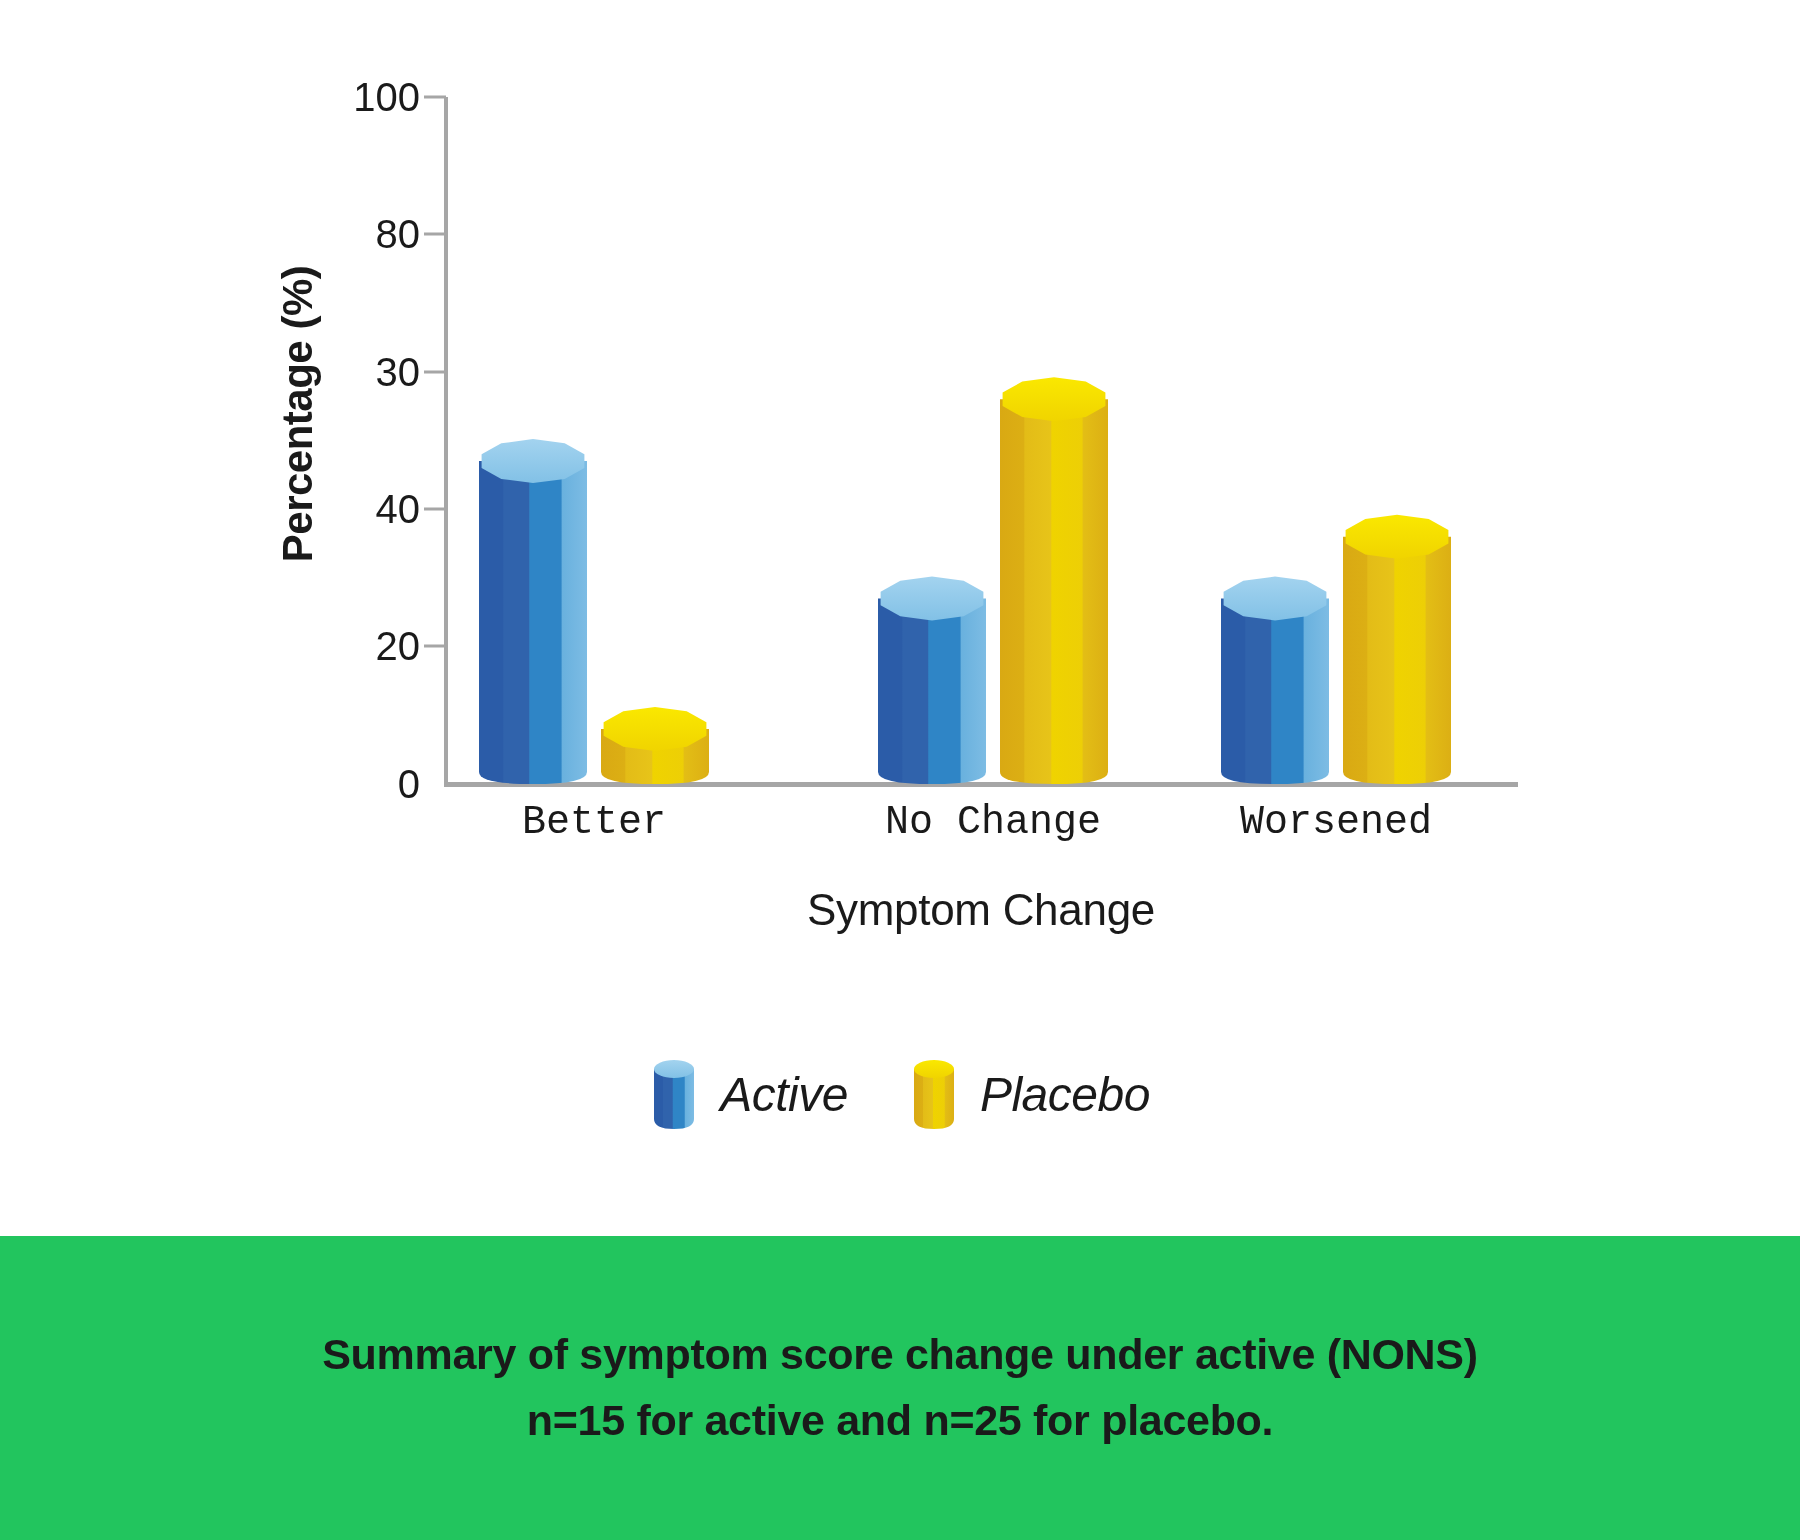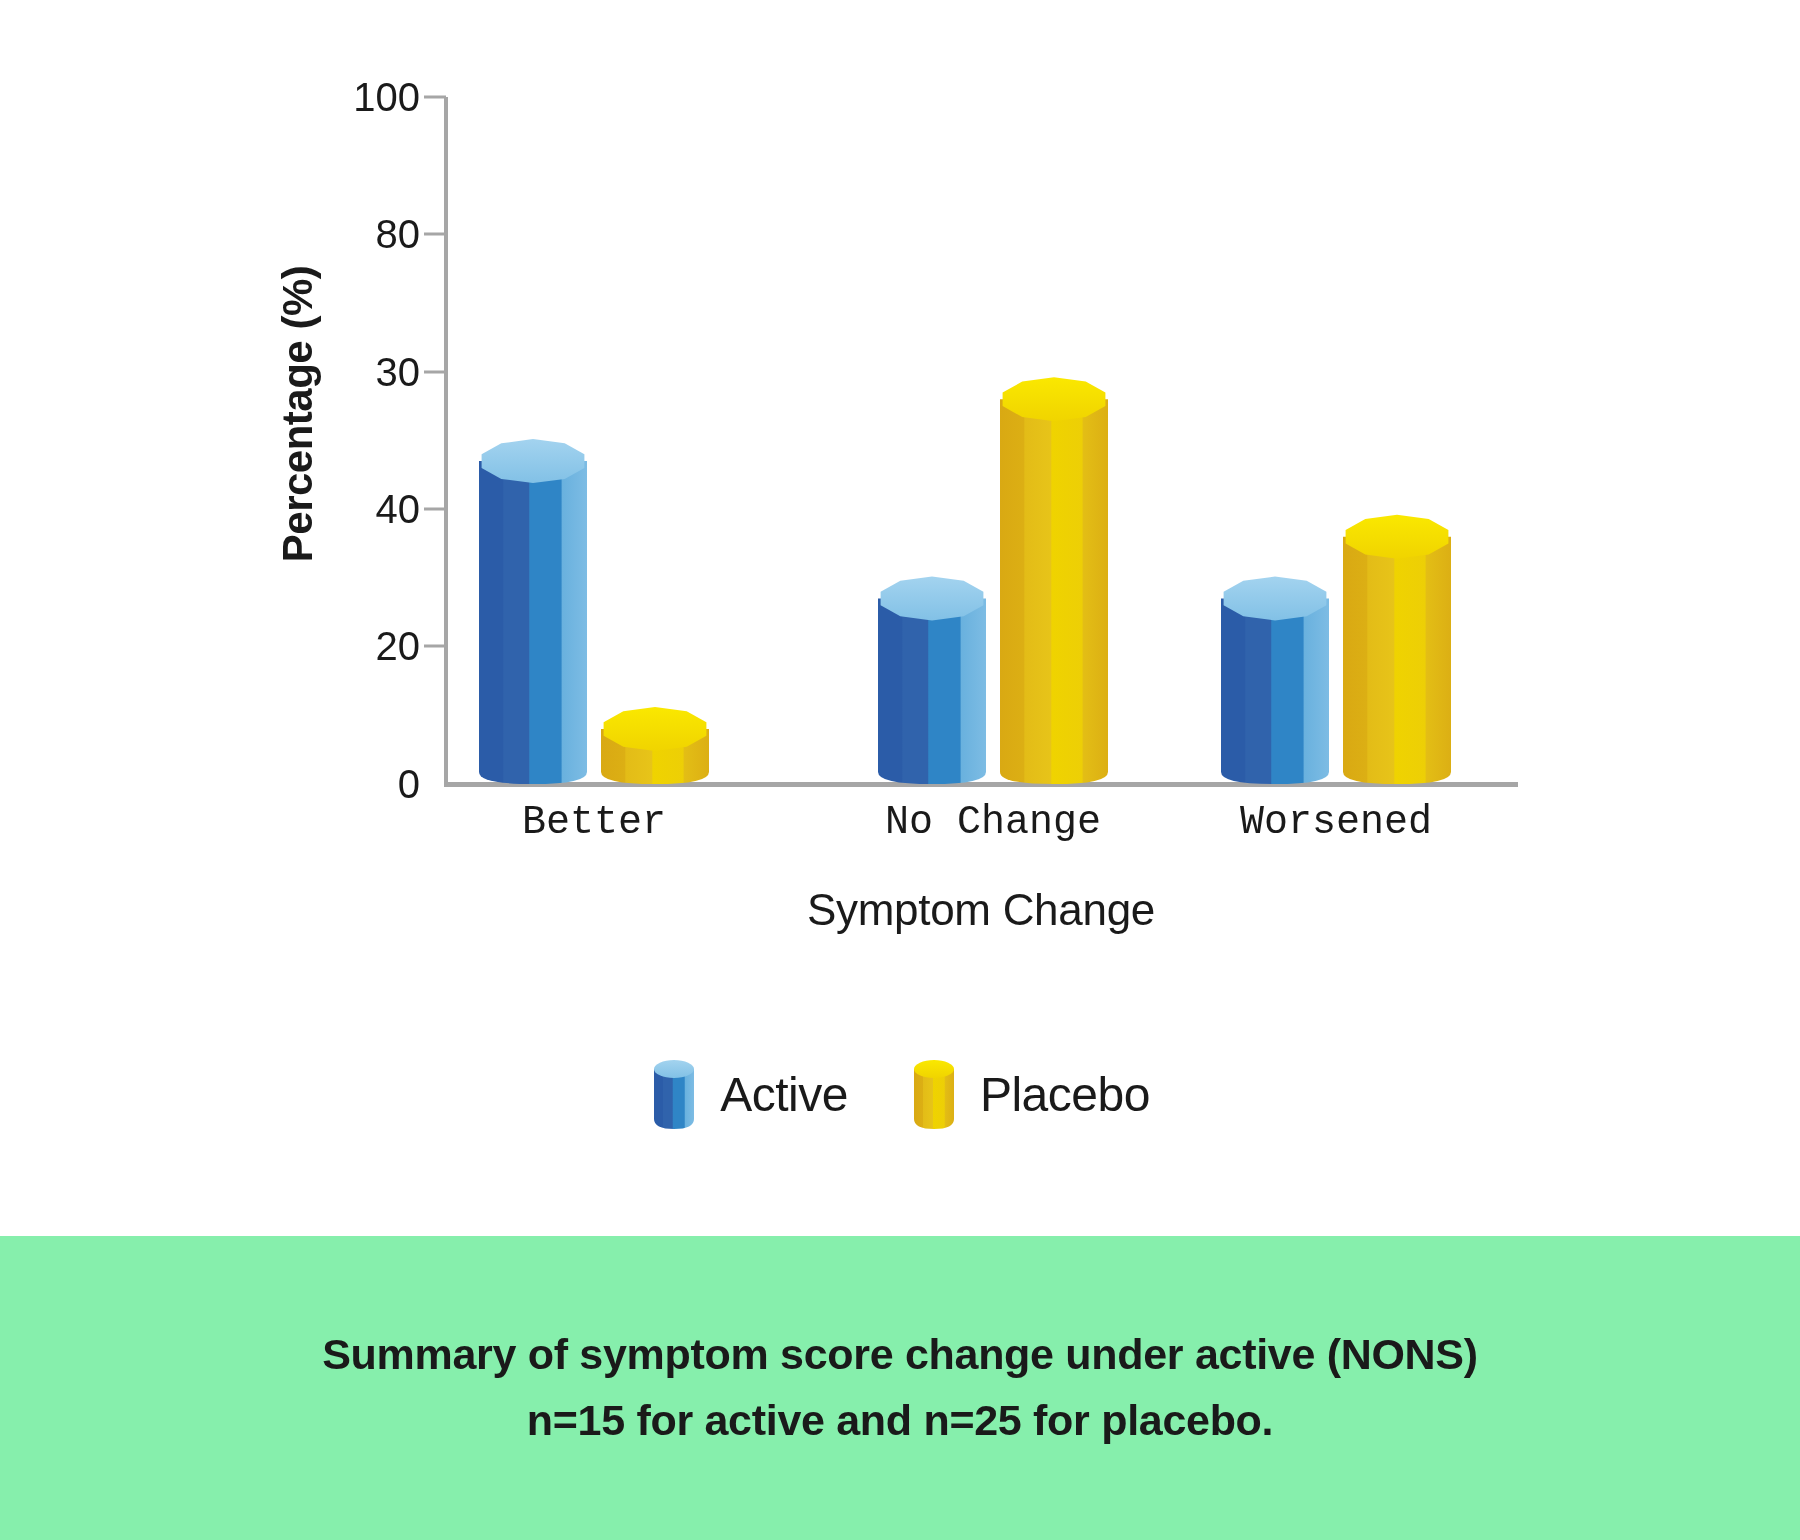--- a/index.html
+++ b/index.html
@@ -128,41 +128,42 @@
   
   #legend {
     position: absolute;
     left: 0;
     top: 1055px;
     width: 1800px;
     display: flex;
     justify-content: center;
     align-items: center;
     gap: 62px;
+    font-style: italic;
   }
   .legend-item {
     display: flex;
     align-items: center;
     gap: 22px;
   }
   .legend-label {
     font-size: 48px;
     font-weight: 400;
     color: #1a1a1a;
     letter-spacing: -0.5px;
   }
 
   
   #caption {
     position: absolute;
     left: 0;
     top: 1236px;
     width: 1800px;
     height: 304px;
-    background: #86efac;
+    background: #22c55e;
     display: flex;
     flex-direction: column;
     align-items: center;
     justify-content: center;
     gap: 8px;
     padding: 0 70px;
   }
   .caption-line {
     font-size: 43px;
     font-weight: 700;

